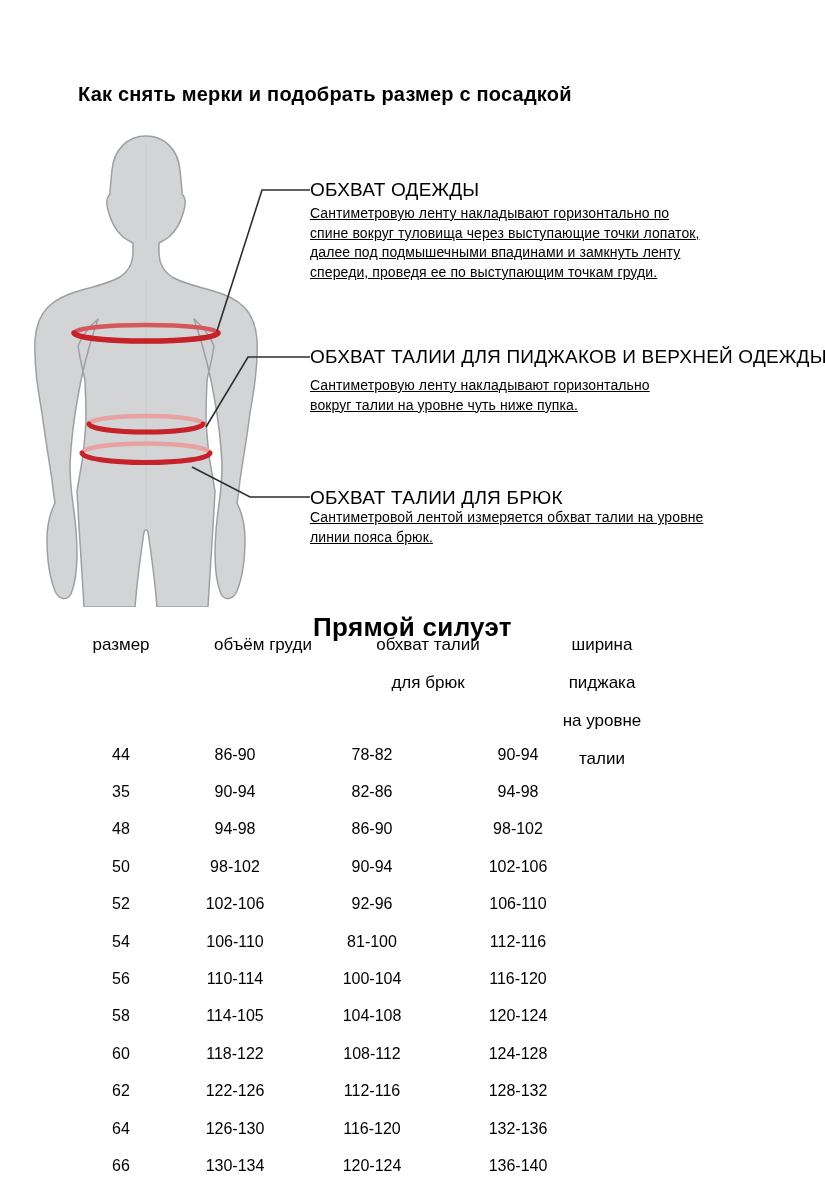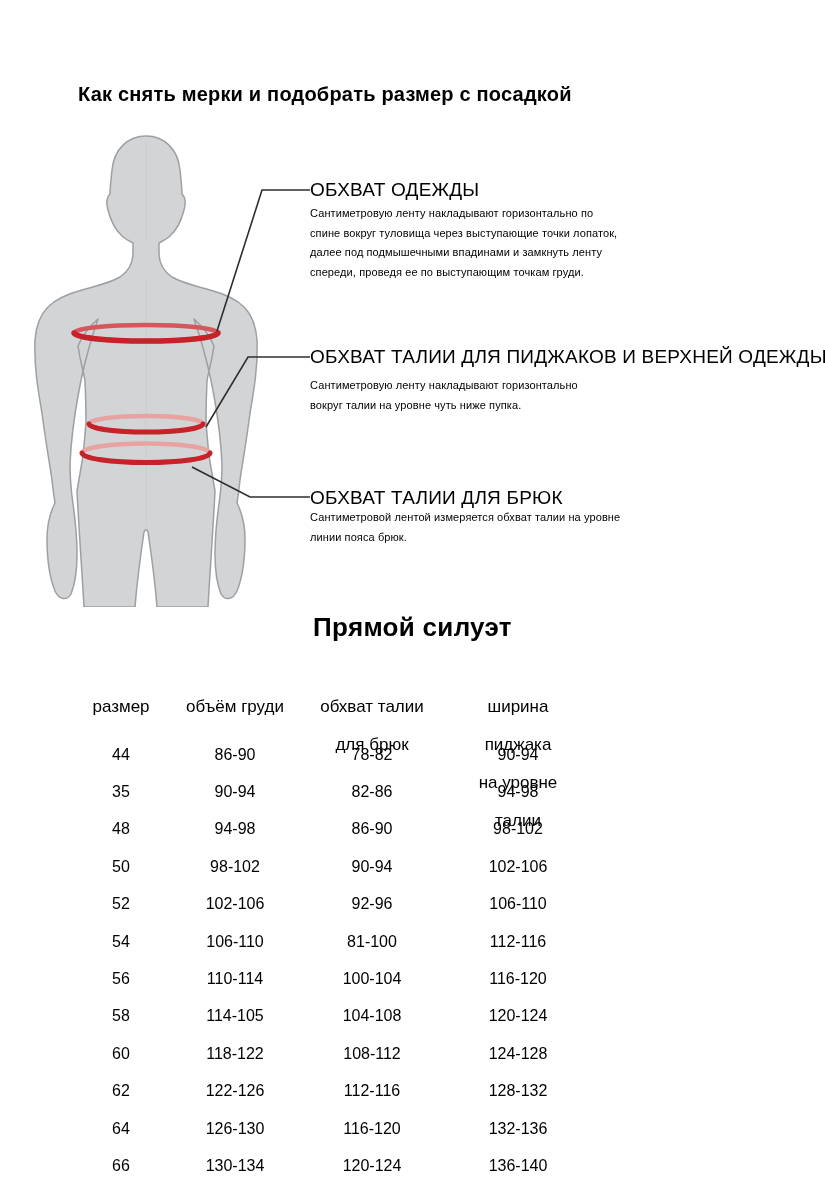--- a/index.html
+++ b/index.html
@@ -17,32 +17,32 @@
     white-space:nowrap;
   }
 
   .figure-wrap { left:20px; top:130px; width:290px; height:477px; }
 
   .m-heading {
     left:310px; font-size:19px; font-weight:400;
     white-space:nowrap; letter-spacing:0.2px;
   }
   .m-desc {
-    left:310px; font-size:11px; font-weight:400;
-    line-height:19.6px; white-space:pre-line; letter-spacing:0.1px;
+    left:310px; font-size:14px; font-weight:400;
+    line-height:19.6px; white-space:pre-line; letter-spacing:0.1px;text-decoration:underline;
   }
 
   .table-title {
     left:60px; top:612px; width:705px;
     text-align:center; font-size:26px; font-weight:700; letter-spacing:0.3px;
   }
 
   .thead {
-    left:60px; top:688px; width:520px;
-    display:grid; grid-template-columns:122px 106px 168px 124px;
+    left:60px; top:626px; width:520px;
+    display:grid; grid-template-columns:122px 106px 168px 124px;gap:28px;
   }
   .thcell {
     text-align:center; font-size:17px; line-height:38px;
     white-space:pre-line; vertical-align:top;
   }
   .tbody { left:60px; top:736px; width:520px; }
   .trow {
     display:grid; grid-template-columns:122px 106px 168px 124px;
     height:37.4px; align-items:center;
   }

